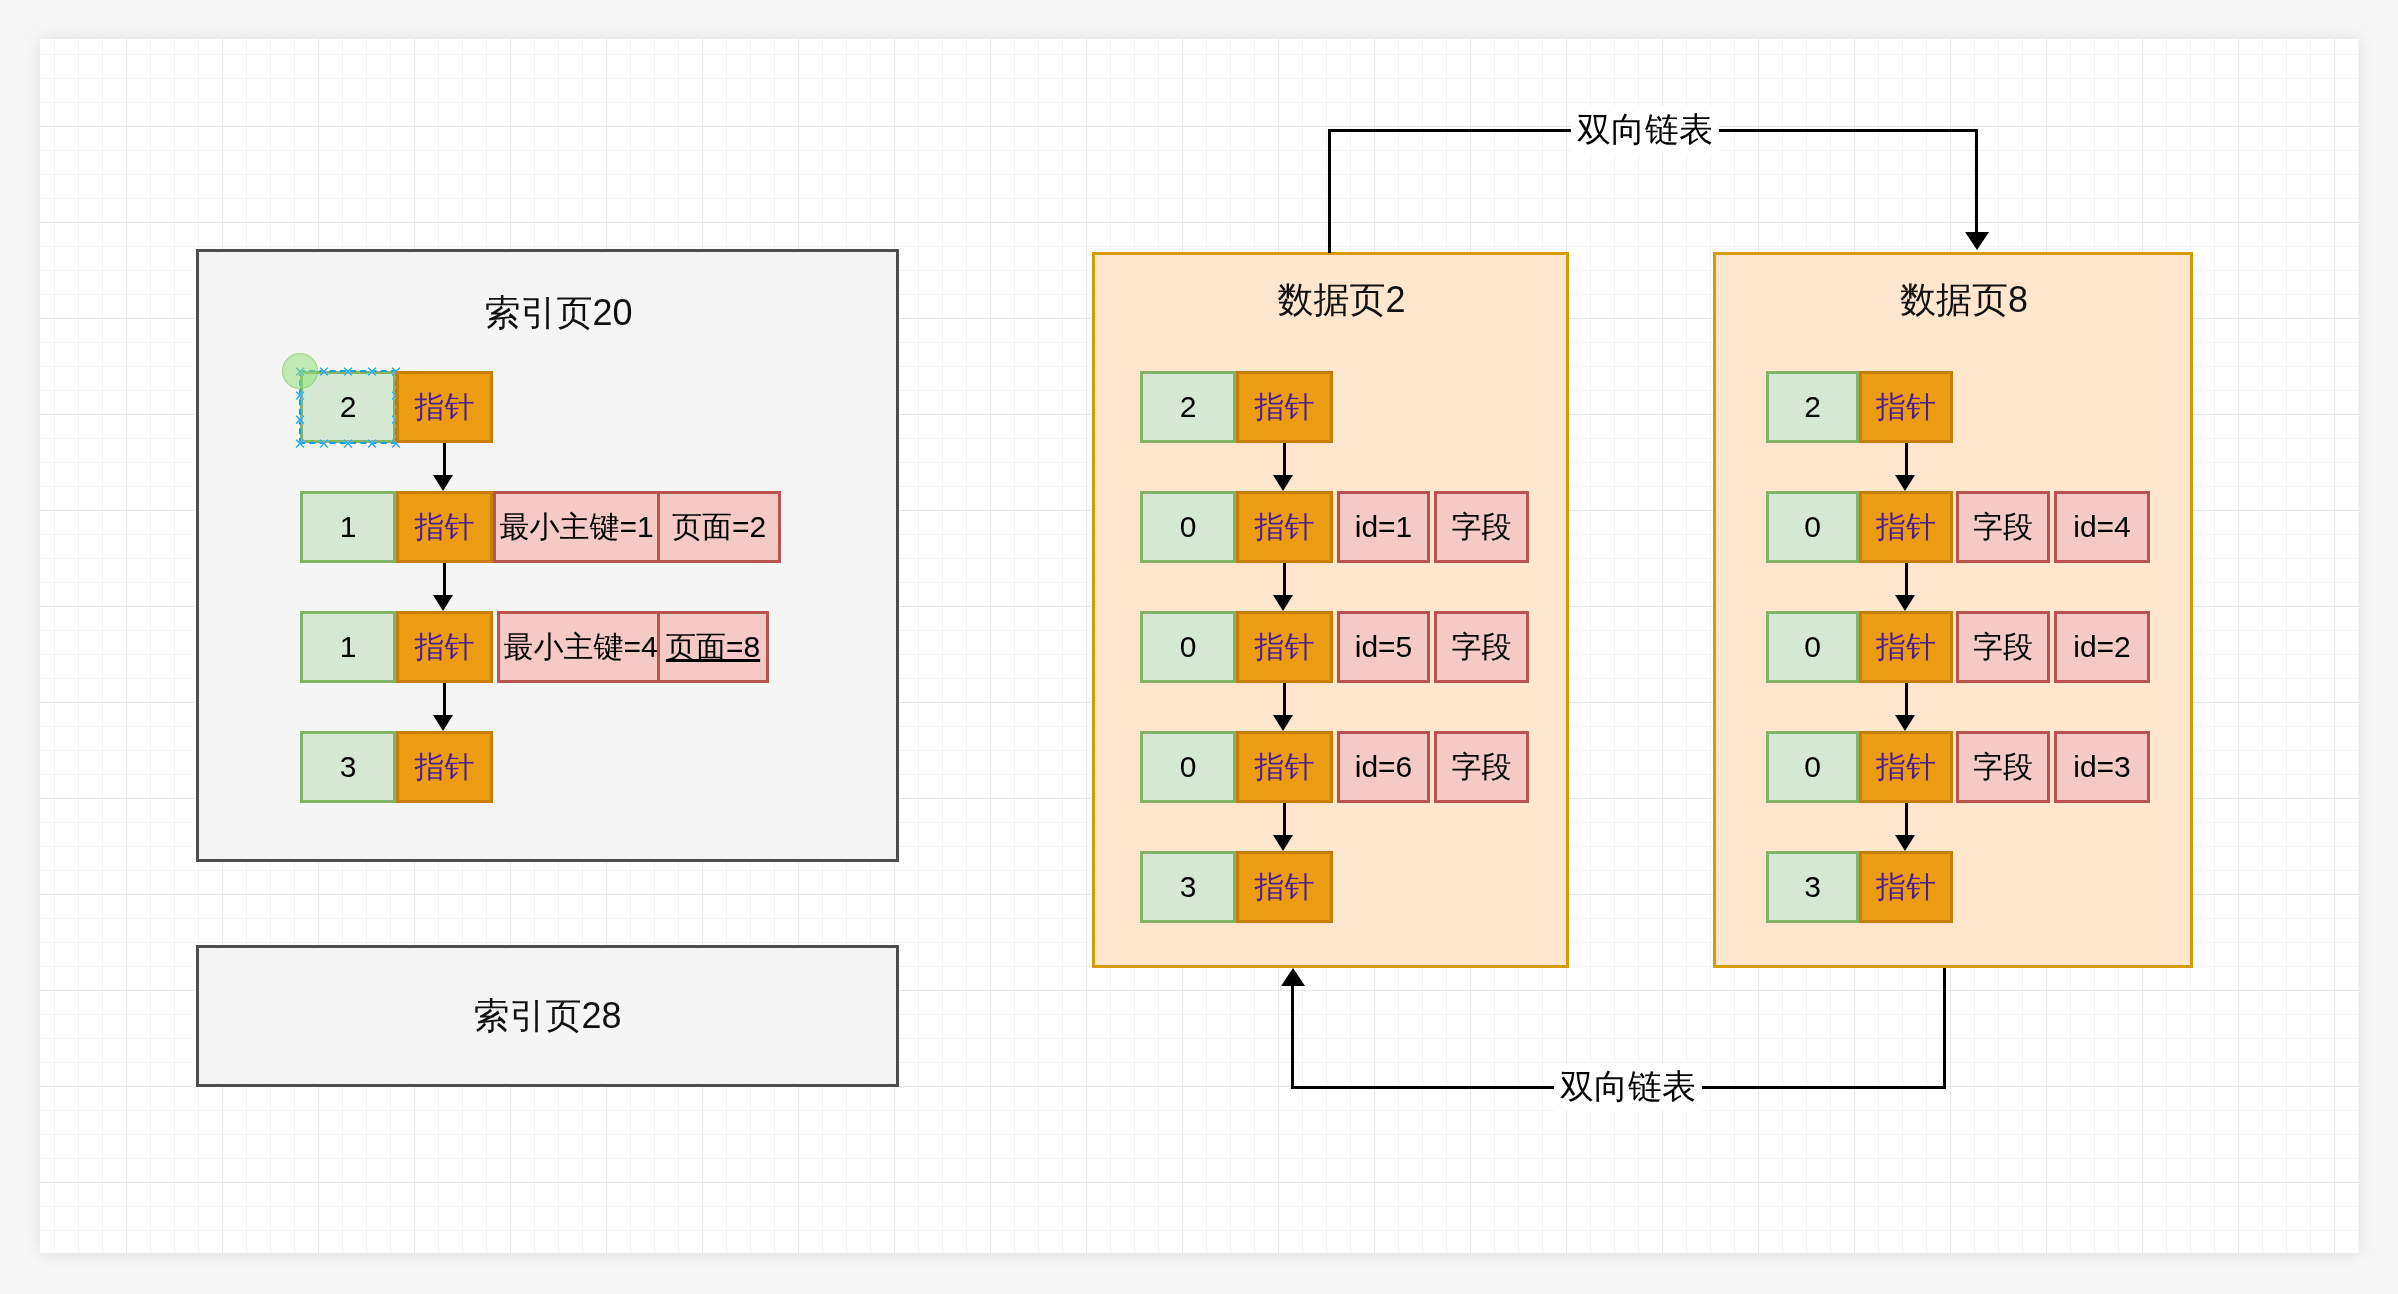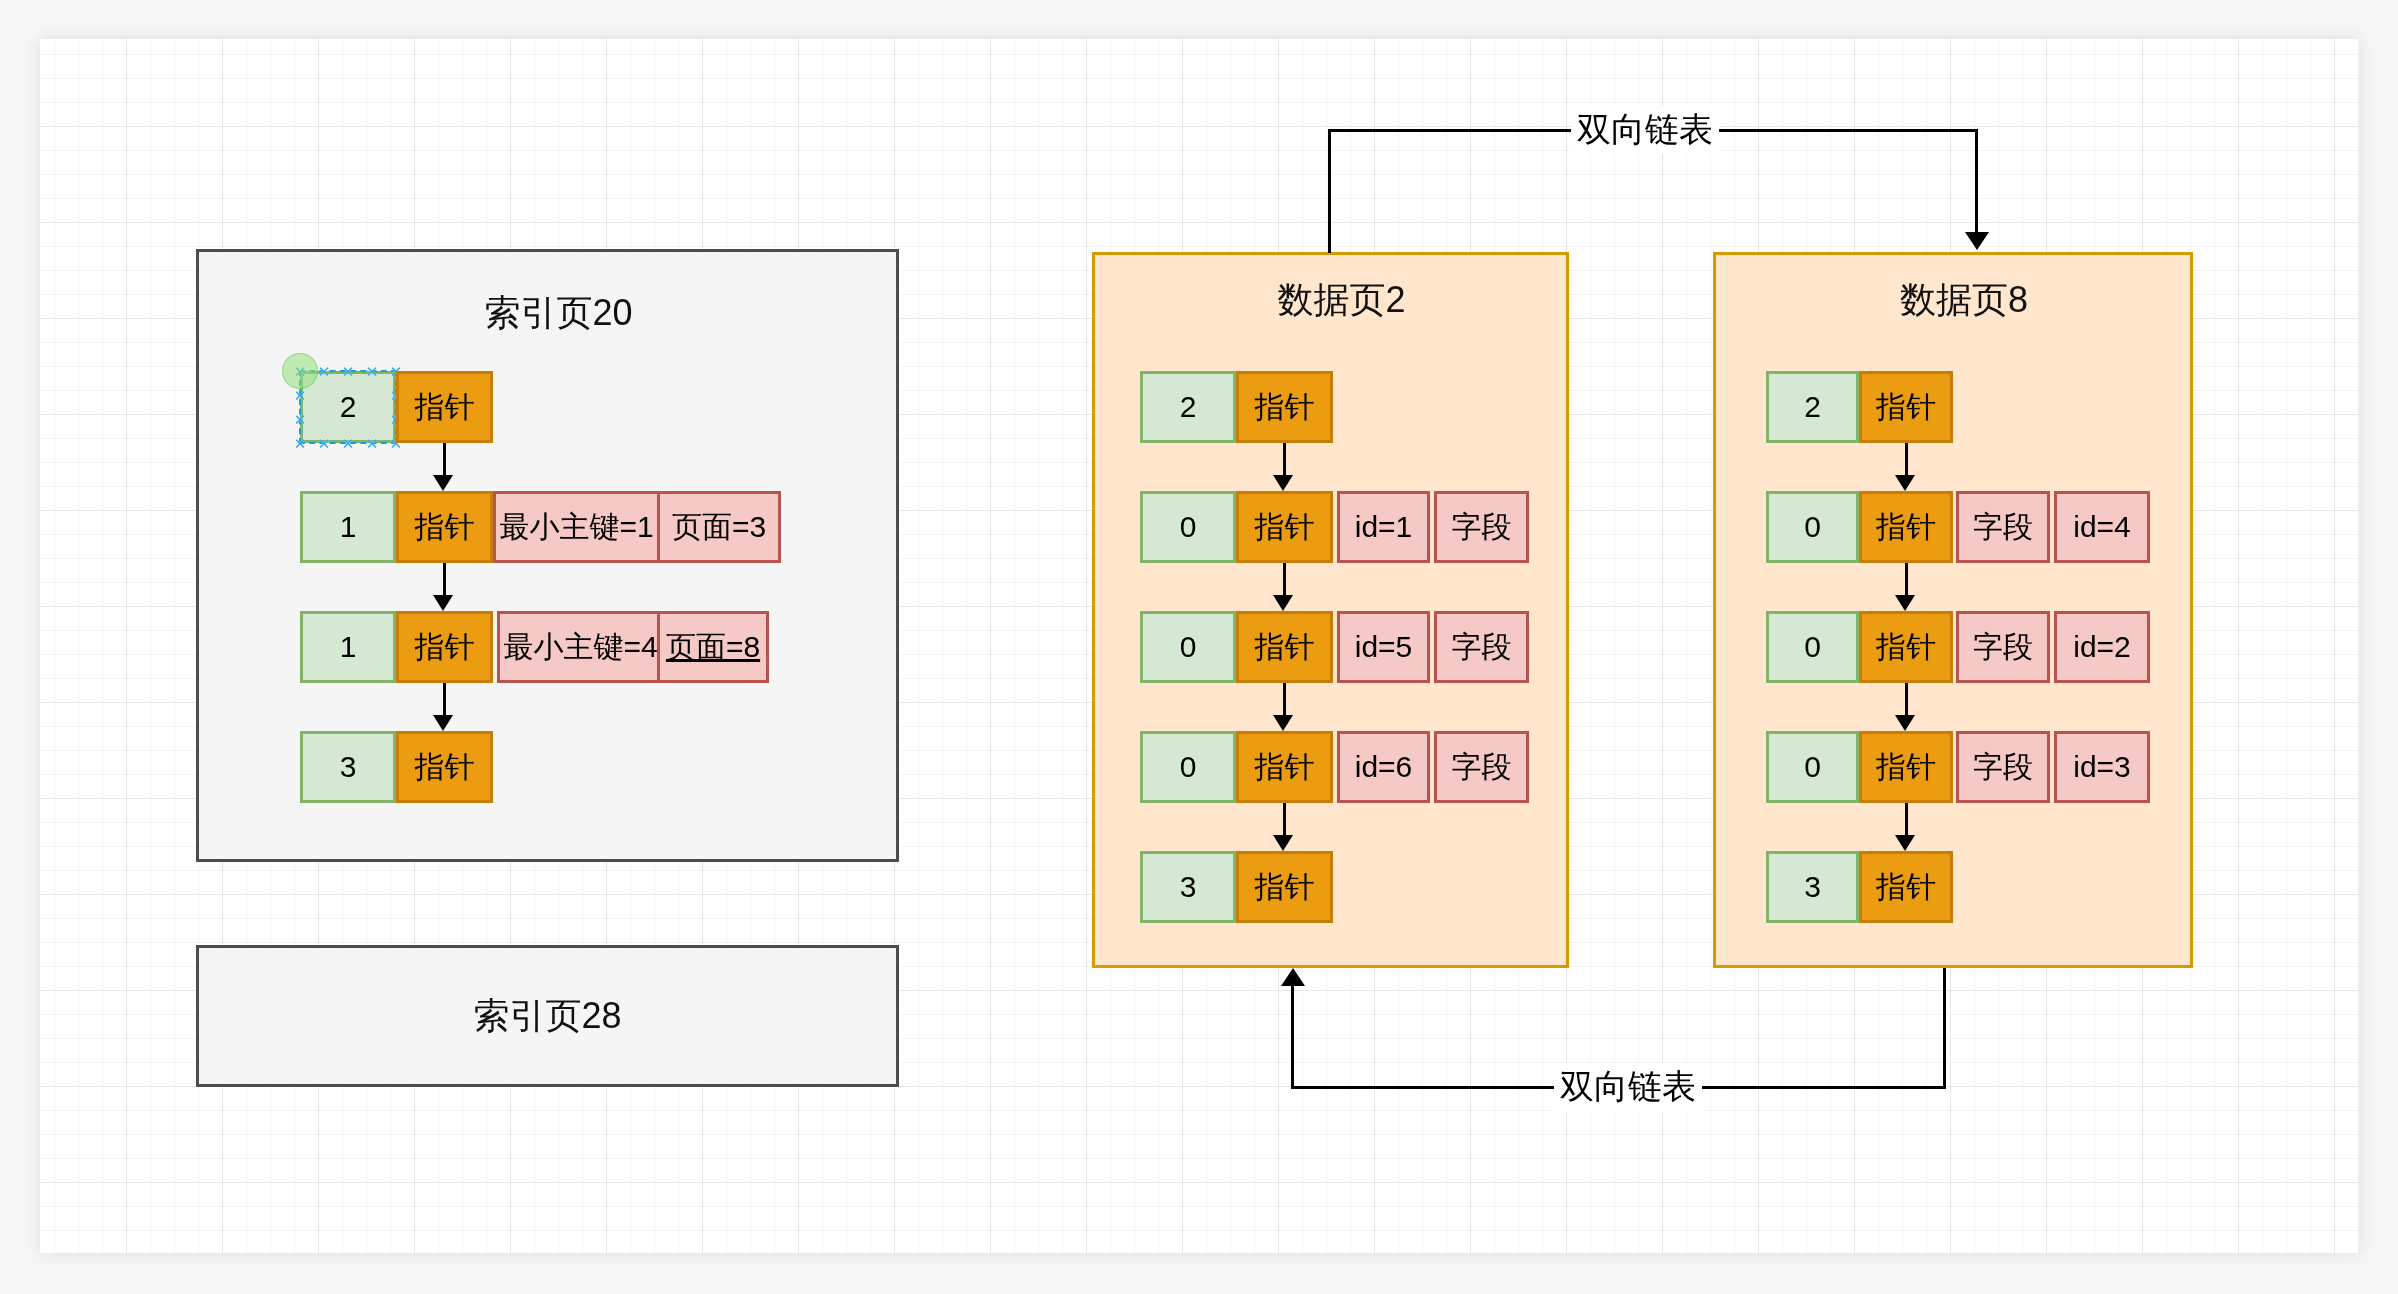--- a/index.html
+++ b/index.html
@@ -26,21 +26,21 @@
   .box-orange{background:#ffe6cc;border-color:#d79b00;}
   .box-title{position:absolute;left:0;width:100%;text-align:center;font-size:36px;line-height:46px;color:#111;margin-left:11px;}
   .center-title{display:flex;align-items:center;justify-content:center;font-size:36px;color:#111;}
 
   .cell{
     position:absolute;height:72px;box-sizing:border-box;border:3px solid;
     display:flex;align-items:center;justify-content:center;
     font-size:30px;line-height:30px;white-space:nowrap;
   }
   .cell-key{background:#d5e8d4;border-color:#82b366;color:#000;}
-  .cell-ptr{background:#ec9c10;border-color:#c67e06;color:#000000;}
+  .cell-ptr{background:#ec9c10;border-color:#c67e06;color:#4c1d95;}
   .cell-attr{background:#f4c9c6;border-color:#b85450;color:#000;}
   .cell-selected{outline:2px dashed #12a1e0;outline-offset:-1px;}
 
   .row-arrow-line{position:absolute;width:3px;background:#000;}
   .head-down{position:absolute;width:0;height:0;border-left:10px solid transparent;border-right:10px solid transparent;border-top:16px solid #000;}
   .head-up{position:absolute;width:0;height:0;border-left:10px solid transparent;border-right:10px solid transparent;border-bottom:16px solid #000;}
   .head-down.big{border-left-width:12px;border-right-width:12px;border-top-width:18px;}
   .head-up.big{border-left-width:12px;border-right-width:12px;border-bottom-width:18px;}
 
   .conn{position:absolute;background:#000;}
@@ -82,21 +82,21 @@
       <span class="cp" style="left: 197px; top: 143px;">✕</span>
       <span class="cp" style="left: 101px; top: 167px;">✕</span>
       <span class="cp" style="left: 197px; top: 167px;">✕</span>
       <div class="endpoint" style="left: 101px; top: 119px;"></div>
       <div class="cell cell-ptr" style="left: 197px; top: 119px; width: 97px;">指针</div>
       <div class="row-arrow-line" style="left: 244px; top: 191px; height: 33px;"></div>
       <div class="head-down" style="left: 234px; top: 223px;"></div>
       <div class="cell cell-key" style="left: 101px; top: 239px; width: 96px;">1</div>
       <div class="cell cell-ptr" style="left: 197px; top: 239px; width: 97px;">指针</div>
       <div class="cell cell-attr" style="left: 294px; top: 239px; width: 167px;">最小主键=1</div>
-      <div class="cell cell-attr" style="left: 458px; top: 239px; width: 124px;">页面=3</div>
+      <div class="cell cell-attr" style="left: 458px; top: 239px; width: 124px;">页面=2</div>
       <div class="row-arrow-line" style="left: 244px; top: 311px; height: 33px;"></div>
       <div class="head-down" style="left: 234px; top: 343px;"></div>
       <div class="cell cell-key" style="left: 101px; top: 359px; width: 96px;">1</div>
       <div class="cell cell-ptr" style="left: 197px; top: 359px; width: 97px;">指针</div>
       <div class="cell cell-attr" style="left: 298px; top: 359px; width: 167px;">最小主键=4</div>
       <div class="cell cell-attr" style="left: 458px; top: 359px; width: 112px; text-decoration: underline;">页面=8</div>
       <div class="row-arrow-line" style="left: 244px; top: 431px; height: 33px;"></div>
       <div class="head-down" style="left: 234px; top: 463px;"></div>
       <div class="cell cell-key" style="left: 101px; top: 479px; width: 96px;">3</div>
       <div class="cell cell-ptr" style="left: 197px; top: 479px; width: 97px;">指针</div>

